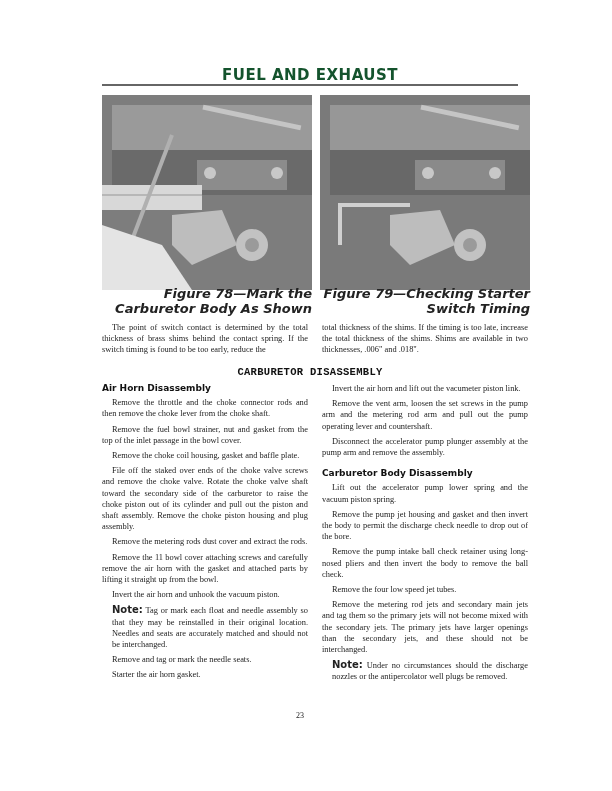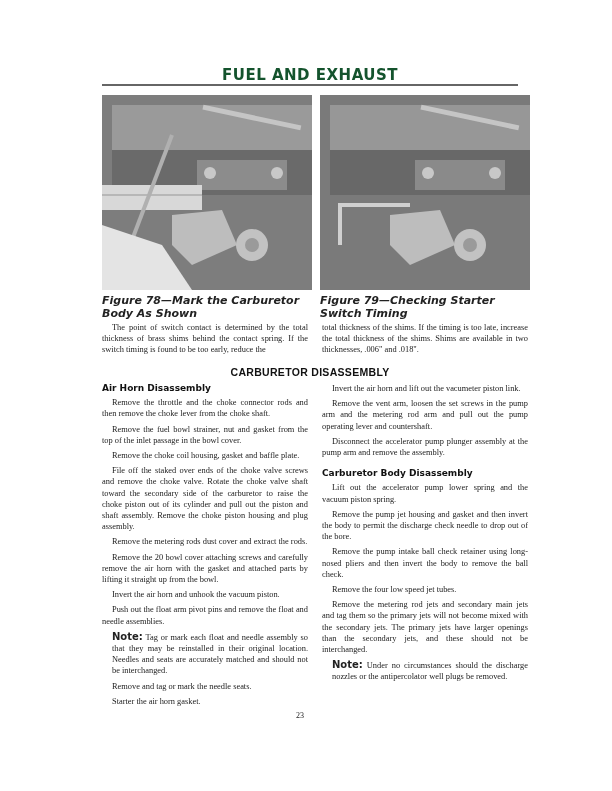--- a/index.html
+++ b/index.html
@@ -3,27 +3,27 @@
 <meta charset="utf-8">
 <style>
   html, body { margin:0; padding:0; background:#fff; }
   body { width:612px; height:791px; position:relative; overflow:hidden; font-family:"Liberation Serif", serif; color:#222; }
   .header { position:absolute; left:102px; top:66px; width:416px; text-align:center; font-family:"DejaVu Sans", sans-serif; font-weight:bold; font-size:15px; letter-spacing:0.5px; color:#14532d; }
   .rule { position:absolute; left:102px; top:84px; width:416px; height:2px; background:#666; }
   .photo { position:absolute; top:95px; width:210px; height:195px; background:#8a8a8a; overflow:hidden; }
   .photo.left { left:102px; }
   .photo.right { left:320px; }
   .photo svg { width:100%; height:100%; display:block; }
-  .caption { position:absolute; top:294px; font-family:"DejaVu Sans", sans-serif; font-style:italic; font-weight:bold; font-size:11px; color:#222; width:210px; text-align:left; }
+  .caption { position:absolute; top:286px; font-family:"DejaVu Sans", sans-serif; font-style:italic; font-weight:bold; font-size:13px; color:#222; width:210px; text-align:right; }
   .caption.left { left:102px; }
   .caption.right { left:320px; }
   .col { position:absolute; width:206px; font-size:8.4px; line-height:11.2px; text-align:justify; }
   .col p { margin:0 0 4px 0; text-indent:10px; }
   .col p.noindent { text-indent:0; }
-  .section-title { position:absolute; left:102px; top:366px; width:416px; text-align:center; font-family:Liberation Sans, sans-serif; font-weight:bold; font-size:10.5px; color:#111; letter-spacing:0.3px; }
+  .section-title { position:absolute; left:102px; top:366px; width:416px; text-align:center; font-family:Liberation Mono, monospace; font-weight:bold; font-size:10.5px; color:#111; letter-spacing:0.3px; }
   .subhead { font-family:"DejaVu Sans", sans-serif; font-weight:bold; font-size:9px; margin:0 0 3px 0; color:#111; }
   .note-label { font-family:"DejaVu Sans", sans-serif; font-weight:bold; font-size:10px; }
   .page-num { position:absolute; left:296px; top:711px; width:20px; text-align:left; font-size:8px; }
 </style>
 </head>
 <body>
 
 <div class="header">FUEL AND EXHAUST</div>
 <div class="rule"></div>
 
@@ -73,23 +73,22 @@
 
 <div class="section-title">CARBURETOR DISASSEMBLY</div>
 
 <div class="col" style="left:102px; top:383px;">
   <div class="subhead">Air Horn Disassembly</div>
   <p>Remove the throttle and the choke connector rods and then remove the choke lever from the choke shaft.</p>
   <p>Remove the fuel bowl strainer, nut and gasket from the top of the inlet passage in the bowl cover.</p>
   <p>Remove the choke coil housing, gasket and baffle plate.</p>
   <p>File off the staked over ends of the choke valve screws and remove the choke valve. Rotate the choke valve shaft toward the secondary side of the carburetor to raise the choke piston out of its cylinder and pull out the piston and shaft assembly. Remove the choke piston housing and plug assembly.</p>
   <p>Remove the metering rods dust cover and extract the rods.</p>
-  <p>Remove the 20 bowl cover attaching screws and carefully remove the air horn with the gasket and attached parts by lifting it straight up from the bowl.</p>
+  <p>Remove the 11 bowl cover attaching screws and carefully remove the air horn with the gasket and attached parts by lifting it straight up from the bowl.</p>
   <p>Invert the air horn and unhook the vacuum piston.</p>
-  <p>Push out the float arm pivot pins and remove the float and needle assemblies.</p>
   <p style="padding-left:10px; text-indent:0;"><span class="note-label">Note:</span><span> Tag or mark each float and needle assembly so that they may be reinstalled in their original location. Needles and seats are accurately matched and should not be interchanged.</span></p>
   <p>Remove and tag or mark the needle seats.</p>
   <p>Starter the air horn gasket.</p>
 </div>
 
 <div class="col" style="left:322px; top:383px;">
   <p>Invert the air horn and lift out the vacumeter piston link.</p>
   <p>Remove the vent arm, loosen the set screws in the pump arm and the metering rod arm and pull out the pump operating lever and countershaft.</p>
   <p>Disconnect the accelerator pump plunger assembly at the pump arm and remove the assembly.</p>
   <div class="subhead" style="margin-top:10px;">Carburetor Body Disassembly</div>

